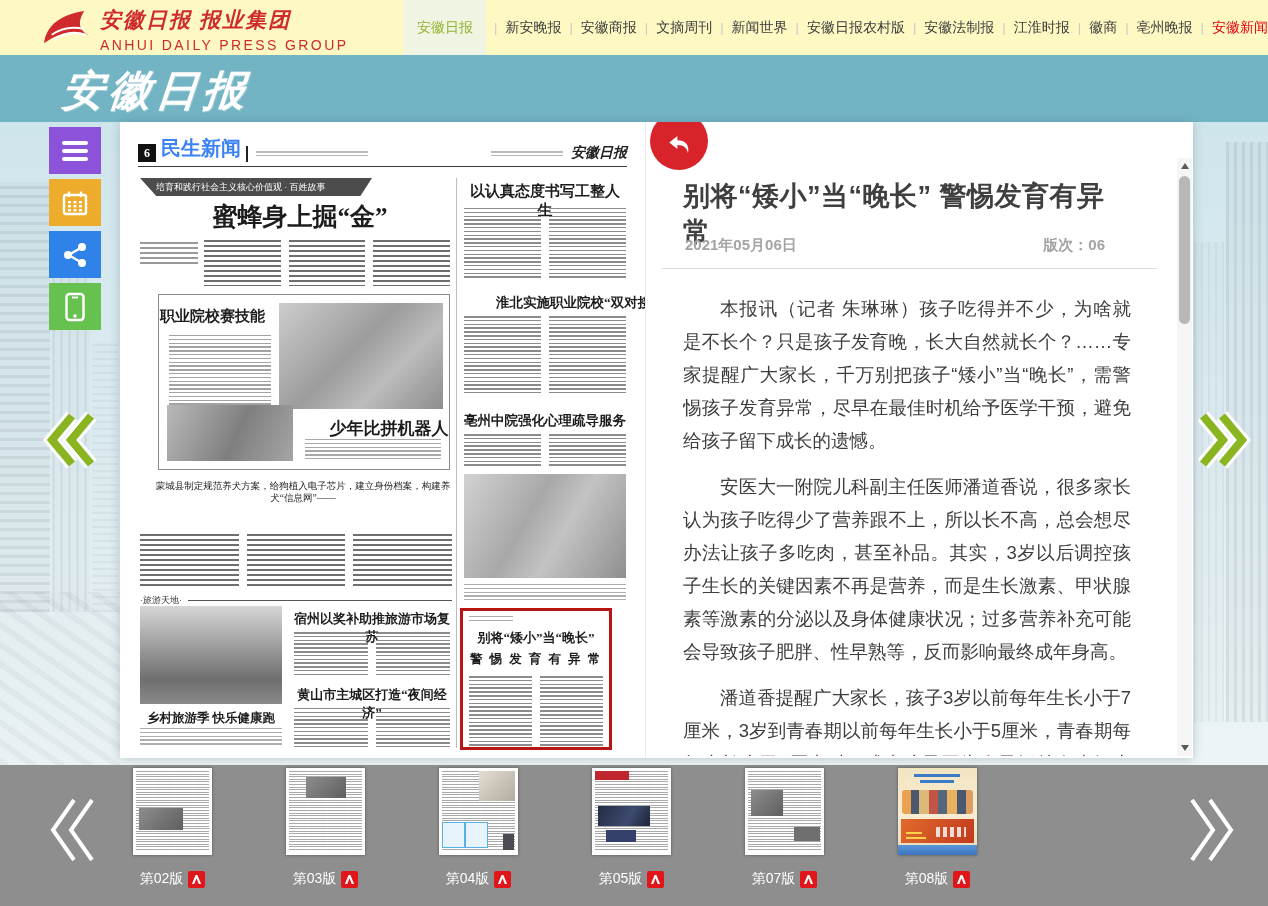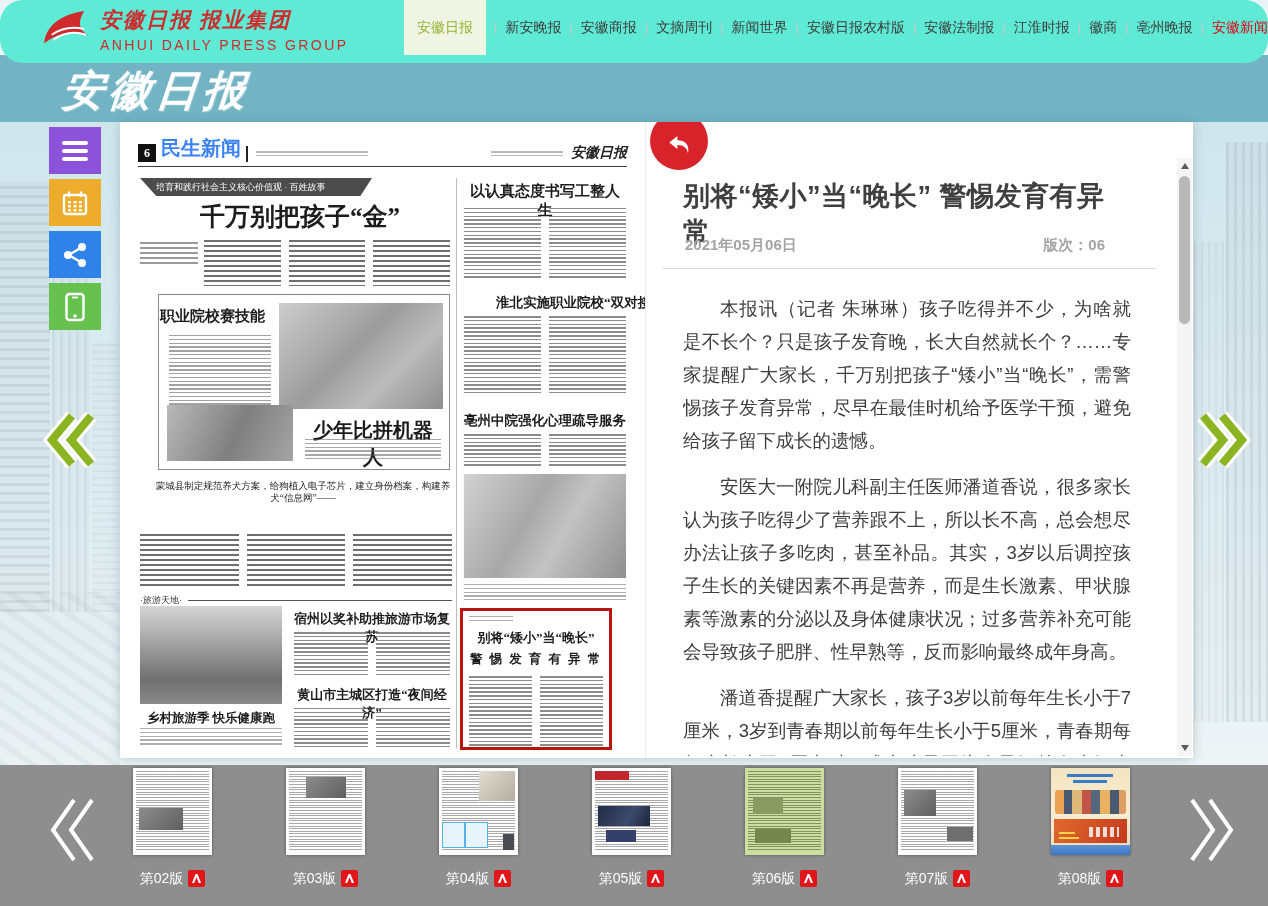--- a/index.html
+++ b/index.html
@@ -1,20 +1,20 @@
 <!DOCTYPE html>
 <html><head>
 <meta charset="utf-8">
 <style>
   * { margin:0; padding:0; box-sizing:border-box; }
   html,body { width:1268px; height:906px; font-family:"Liberation Sans", sans-serif; }
   .stage { position:relative; width:1268px; height:906px; overflow:hidden; background:#eaf3f5; }
 
   
-  .top-header { position:absolute; left:0; top:0; width:1268px; height:63px; background:#5eead4; z-index:6;border-radius:23px; }
+  .top-header { position:absolute; left:0; top:0; width:1268px; height:55px; background:#fef9c3; z-index:6; }
   .logo { position:absolute; left:42px; top:6px; display:flex; align-items:center; cursor:pointer; }
   .logo-text { margin-left:8px; }
   .logo-cn { font-family:"Liberation Serif", serif; font-weight:bold; font-size:21px; color:#cf2a2c; letter-spacing:2px; font-style:italic; }
   .logo-en { font-size:14px; color:#cf2a2c; letter-spacing:2.4px; margin-top:3px; }
   .top-nav { position:absolute; left:404px; top:0; height:55px; display:flex; align-items:stretch; }
   .tn-item { display:flex; align-items:center; font-size:14px; color:#3c3c3c; cursor:pointer; white-space:nowrap; }
   .tn-item + .tn-item::before { content:"|"; color:#c9c9c9; margin:0 8px; font-size:13px; }
   .tn-item.active { background:#eff4e3; color:#95b431; padding:0 13px; }
   .tn-item.hot { color:#e60012; }
 
@@ -80,21 +80,21 @@
   .sbar .dn { position:absolute; bottom:5px; left:3.5px; width:0; height:0; border-left:4px solid transparent; border-right:4px solid transparent; border-top:6px solid #5a5a5a; cursor:pointer; }
   .sbar .th { position:absolute; top:18px; left:2px; width:11px; height:148px; background:#b8b8b8; border-radius:6px; cursor:pointer; }
 
   
   .strip { position:absolute; left:0; top:765px; width:1268px; height:141px; background:#8e8e8e; z-index:6; }
   .strip-chev { position:absolute; cursor:pointer; }
   .thumbs { position:absolute; left:133px; top:3px; display:flex; gap:74px; }
   .thumb { width:79px; cursor:pointer; }
   .tn-img { position:relative; width:79px; height:87px; background:#fdfdfd; box-shadow:0 0 3px rgba(0,0,0,.4); overflow:hidden; }
   .tn-pat { position:absolute; inset:3px; background-image:repeating-linear-gradient(180deg, rgba(100,100,100,.55) 0 1px, transparent 1px 2.6px), repeating-linear-gradient(90deg, transparent 0 17px, #fff 17px 20px); }
-  .tn-lbl { margin-top:15px; display:flex; align-items:flex-start; justify-content:center; gap:5px; color:#fff; font-size:14px; }
+  .tn-lbl { margin-top:15px; display:flex; align-items:flex-end; justify-content:center; gap:5px; color:#fff; font-size:14px; }
   .pdf { width:17px; height:17px; background:#e0161a; border-radius:2px; display:flex; align-items:center; justify-content:center; }
   .tphoto { position:absolute; background:linear-gradient(135deg,#8d8d8d,#5f5f5f); }
 </style>
 </head>
 <body>
 
 <div class="stage">
 
   <div class="top-header">
     <div class="logo">
@@ -204,34 +204,34 @@
         <div class="np-sec">民生新闻</div>
         <div class="np-bar"></div>
         <div class="ft-s" style="width:112px;height:7px;margin:0 0 4px 8px;opacity:.6"></div>
         <div style="flex:1"></div>
         <div class="ft-s" style="width:72px;height:7px;margin:0 8px 4px 0;opacity:.6"></div>
         <div class="np-mast">安徽日报</div>
       </div>
       <div class="np-rule"></div>
 
       <div class="np-kicker">培育和践行社会主义核心价值观 · 百姓故事</div>
-      <div class="nph abs" style="left:40px;top:78px;width:280px;font-size:25px;">千万别把孩子“金”</div>
+      <div class="nph abs" style="left:40px;top:78px;width:280px;font-size:25px;">蜜蜂身上掘“金”</div>
       <div class="ft abs" style="left:20px;top:120px;width:58px;height:22px;opacity:.7"></div>
       <div class="npcols abs" style="left:84px;top:118px;width:246px;height:46px;">
         <i class="ft"></i>
           <i class="ft"></i>
           <i class="ft"></i>
       </div>
 
       <div class="np-feature">
         <div class="nph abs" style="left:1px;top:12px;width:120px;font-size:15px;text-align:left">职业院校赛技能</div>
         <div class="ft-s abs" style="left:10px;top:40px;width:102px;height:72px;opacity:.8"></div>
         <div class="photo abs" style="right:6px;top:8px;width:164px;height:106px;"></div>
         <div class="photo abs" style="left:8px;bottom:8px;width:126px;height:56px;background:linear-gradient(115deg,#b9b9b9,#7f7f7f 55%,#a5a5a5)"></div>
-        <div class="nph abs" style="left:146px;top:122px;width:136px;font-size:20px;">少年比拼机器人</div>
+        <div class="nph abs" style="left:162px;top:122px;width:136px;font-size:17px;">少年比拼机器人</div>
         <div class="ft-s abs" style="left:146px;top:144px;width:136px;height:22px;opacity:.75"></div>
       </div>
 
       <div class="abs" style="left:34px;top:358px;width:298px;font-size:9.5px;color:#222;text-align:center;line-height:12px;">蒙城县制定规范养犬方案，给狗植入电子芯片，建立身份档案，构建养犬“信息网”——</div>
       <div class="npcols abs" style="left:20px;top:412px;width:312px;height:54px;">
         <i class="ft"></i>
           <i class="ft"></i>
           <i class="ft"></i>
       </div>
 
@@ -365,35 +365,20 @@
       </div>
       <div class="thumb">
         <div class="tn-img">
             <div class="tn-pat"></div>
           <div style="position:absolute;left:3px;top:3px;width:34px;height:9px;background:#c0272d;"></div>
           <div class="tphoto" style="left:6px;top:38px;width:52px;height:20px;background:linear-gradient(120deg,#232c44,#3d4a6e 60%,#1c2438);"></div>
           <div class="tphoto" style="left:14px;top:62px;width:30px;height:12px;background:#35406a;"></div>
         </div>
         <div class="tn-lbl">
             <span>第05版</span>
-          <span class="pdf">
-              <svg width="11" height="11" viewBox="0 0 12 12">
-                <path d="M1 11 L5 1 L7 1 L11 11 L8.5 11 L6 4.5 L3.5 11 Z" fill="#fff"></path>
-              </svg>
-            </span>
-        </div>
-      </div>
-      <div class="thumb">
-        <div class="tn-img" style="background:#ccdfa0;">
-          <div class="tn-pat" style="background-image:repeating-linear-gradient(180deg, rgba(80,95,55,.6) 0 1px, transparent 1px 2.6px), repeating-linear-gradient(90deg, transparent 0 17px, #ccdfa0 17px 20px);"></div>
-          <div class="tphoto" style="left:8px;top:30px;width:30px;height:16px;background:#8a9a62;"></div>
-          <div class="tphoto" style="left:10px;bottom:12px;width:36px;height:14px;background:#76864f;"></div>
-        </div>
-        <div class="tn-lbl">
-            <span>第06版</span>
           <span class="pdf">
               <svg width="11" height="11" viewBox="0 0 12 12">
                 <path d="M1 11 L5 1 L7 1 L11 11 L8.5 11 L6 4.5 L3.5 11 Z" fill="#fff"></path>
               </svg>
             </span>
         </div>
       </div>
       <div class="thumb">
         <div class="tn-img">
             <div class="tn-pat"></div>

